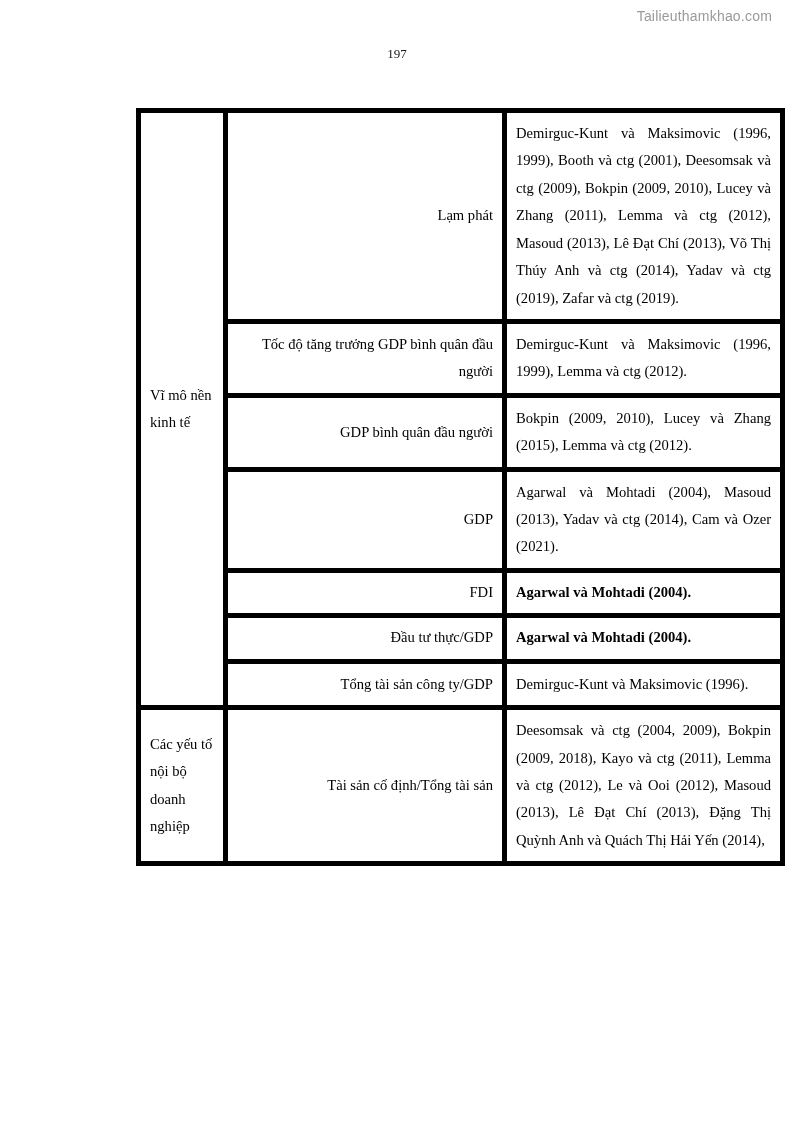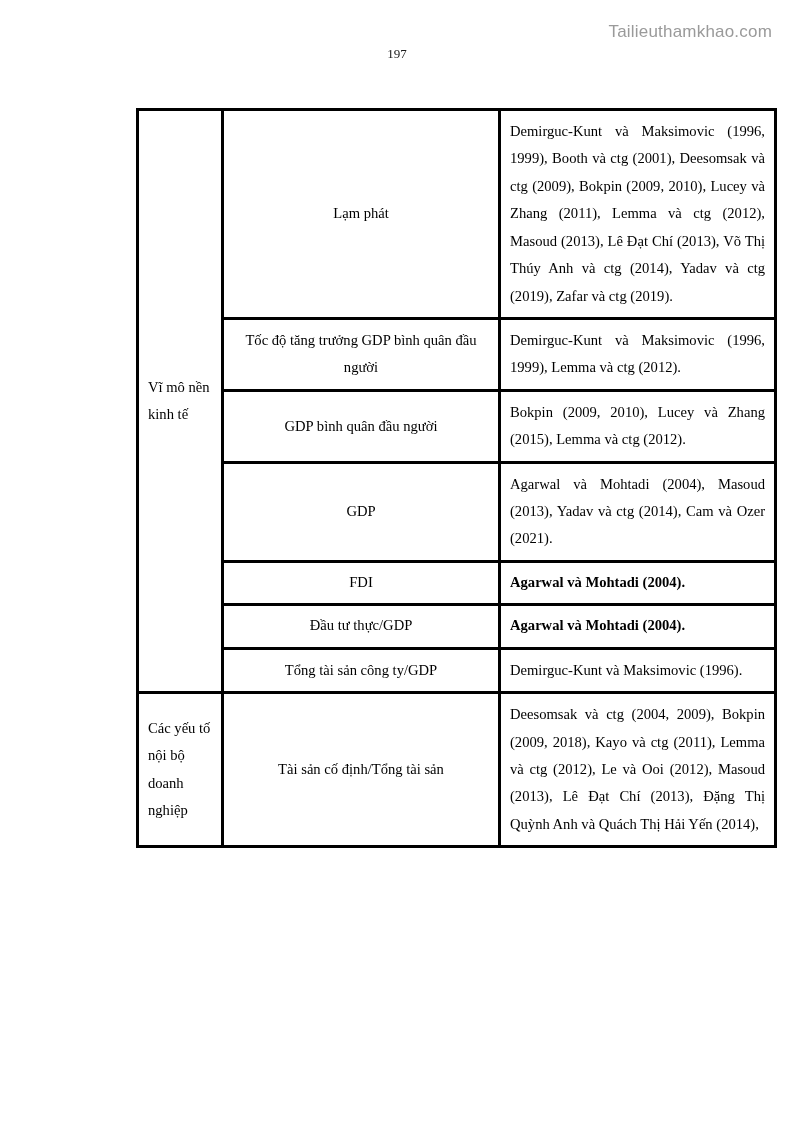--- a/index.html
+++ b/index.html
@@ -19,24 +19,23 @@
     position: relative;
     width: 794px;
     height: 1123px;
     box-sizing: border-box;
   }
   .watermark {
     position: absolute;
     top: 8px;
     right: 22px;
     font-family: "Liberation Sans", "DejaVu Sans", sans-serif;
-    font-size: 17px;
+    font-size: 14px;
     color: #9a9a9a;
     letter-spacing: 0.2px;
-    margin-top: 14px;
   }
   .page-number {
     position: absolute;
     top: 46px;
     left: 0;
     width: 794px;
     text-align: center;
     font-size: 13px;
     color: #1a1a1a;
   }
@@ -45,38 +44,38 @@
     top: 108px;
     left: 136px;
     width: 583px;
   }
   table.doc-table {
     border-collapse: collapse;
     width: 583px;
     table-layout: fixed;
   }
   table.doc-table td {
-    border: 3px solid #000000;
+    border: 5px solid #000000;
     vertical-align: middle;
     padding: 7px 9px 7px 9px;
     font-size: 14.6px;
     line-height: 1.88;
   }
   td.col-group {
     width: 64px;
     font-weight: normal;
     text-align: left;
     vertical-align: middle;
     padding-left: 8px;
     padding-right: 4px;
     line-height: 2.0;
   }
   td.col-factor {
     width: 256px;
-    text-align: center;
+    text-align: right;
     vertical-align: middle;
   }
   td.col-refs {
     width: 255px;
     text-align: justify;
     text-align-last: left;
     vertical-align: top;
     padding-top: 9px;
     hyphens: none;
   }

